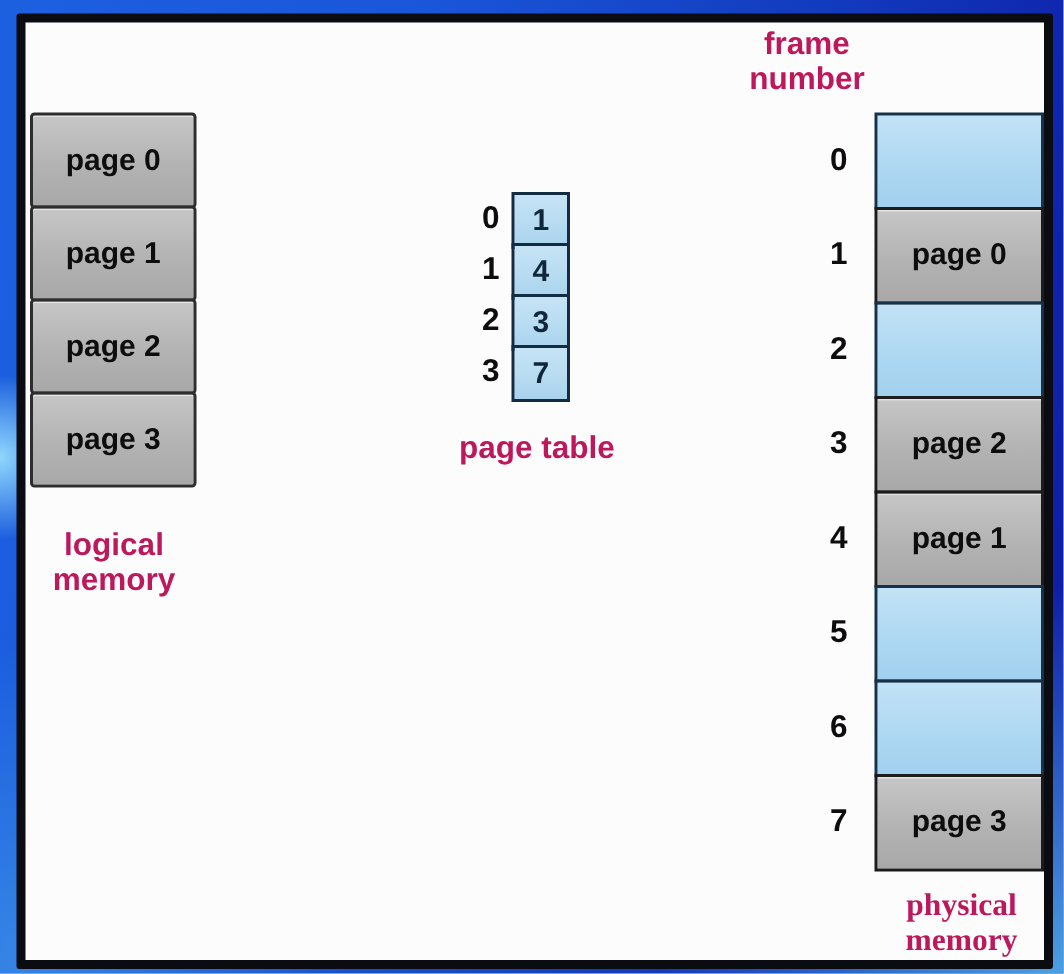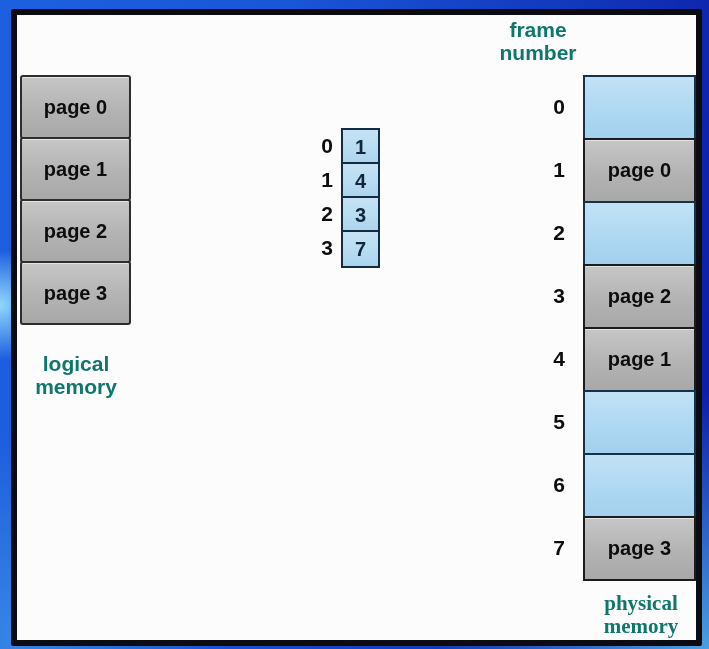--- a/index.html
+++ b/index.html
@@ -28,21 +28,21 @@
     border-radius: 2px;
   }
   .panel-inner { position: absolute; left: 0; top: 0; width: 679px; height: 625px; }
 
   
   .caption {
     position: absolute;
     font-size: 21px;
     line-height: 23px;
     font-weight: 700;
-    color: #0f766e;
+    color: #be185d;
     text-align: center;
     white-space: pre-line;
   }
 
   
   .logical-col { position: absolute; left: 3px; top: 60px; width: 111px; }
   .page-box {
     box-sizing: border-box;
     height: 64px;
     border: 2px solid #2d2d2d;
@@ -125,20 +125,21 @@
         </div>
         <div class="ptable-row" style="margin-top:-2px;">
           <div class="ptable-index">2</div>
           <div class="ptable-cell">3</div>
         </div>
         <div class="ptable-row" style="margin-top:-2px;">
           <div class="ptable-index">3</div>
           <div class="ptable-cell">7</div>
         </div>
       </div>
+      <div class="caption" style="left:271px; top:272px; width:140px;">page table</div>
 
       <div class="caption" style="left:451px; top:3px; width:140px;">frame
 number</div>
 
       <div class="frame-numbers">
         <div class="frame-number">0</div>
         <div class="frame-number">1</div>
         <div class="frame-number">2</div>
         <div class="frame-number">3</div>
         <div class="frame-number">4</div>

